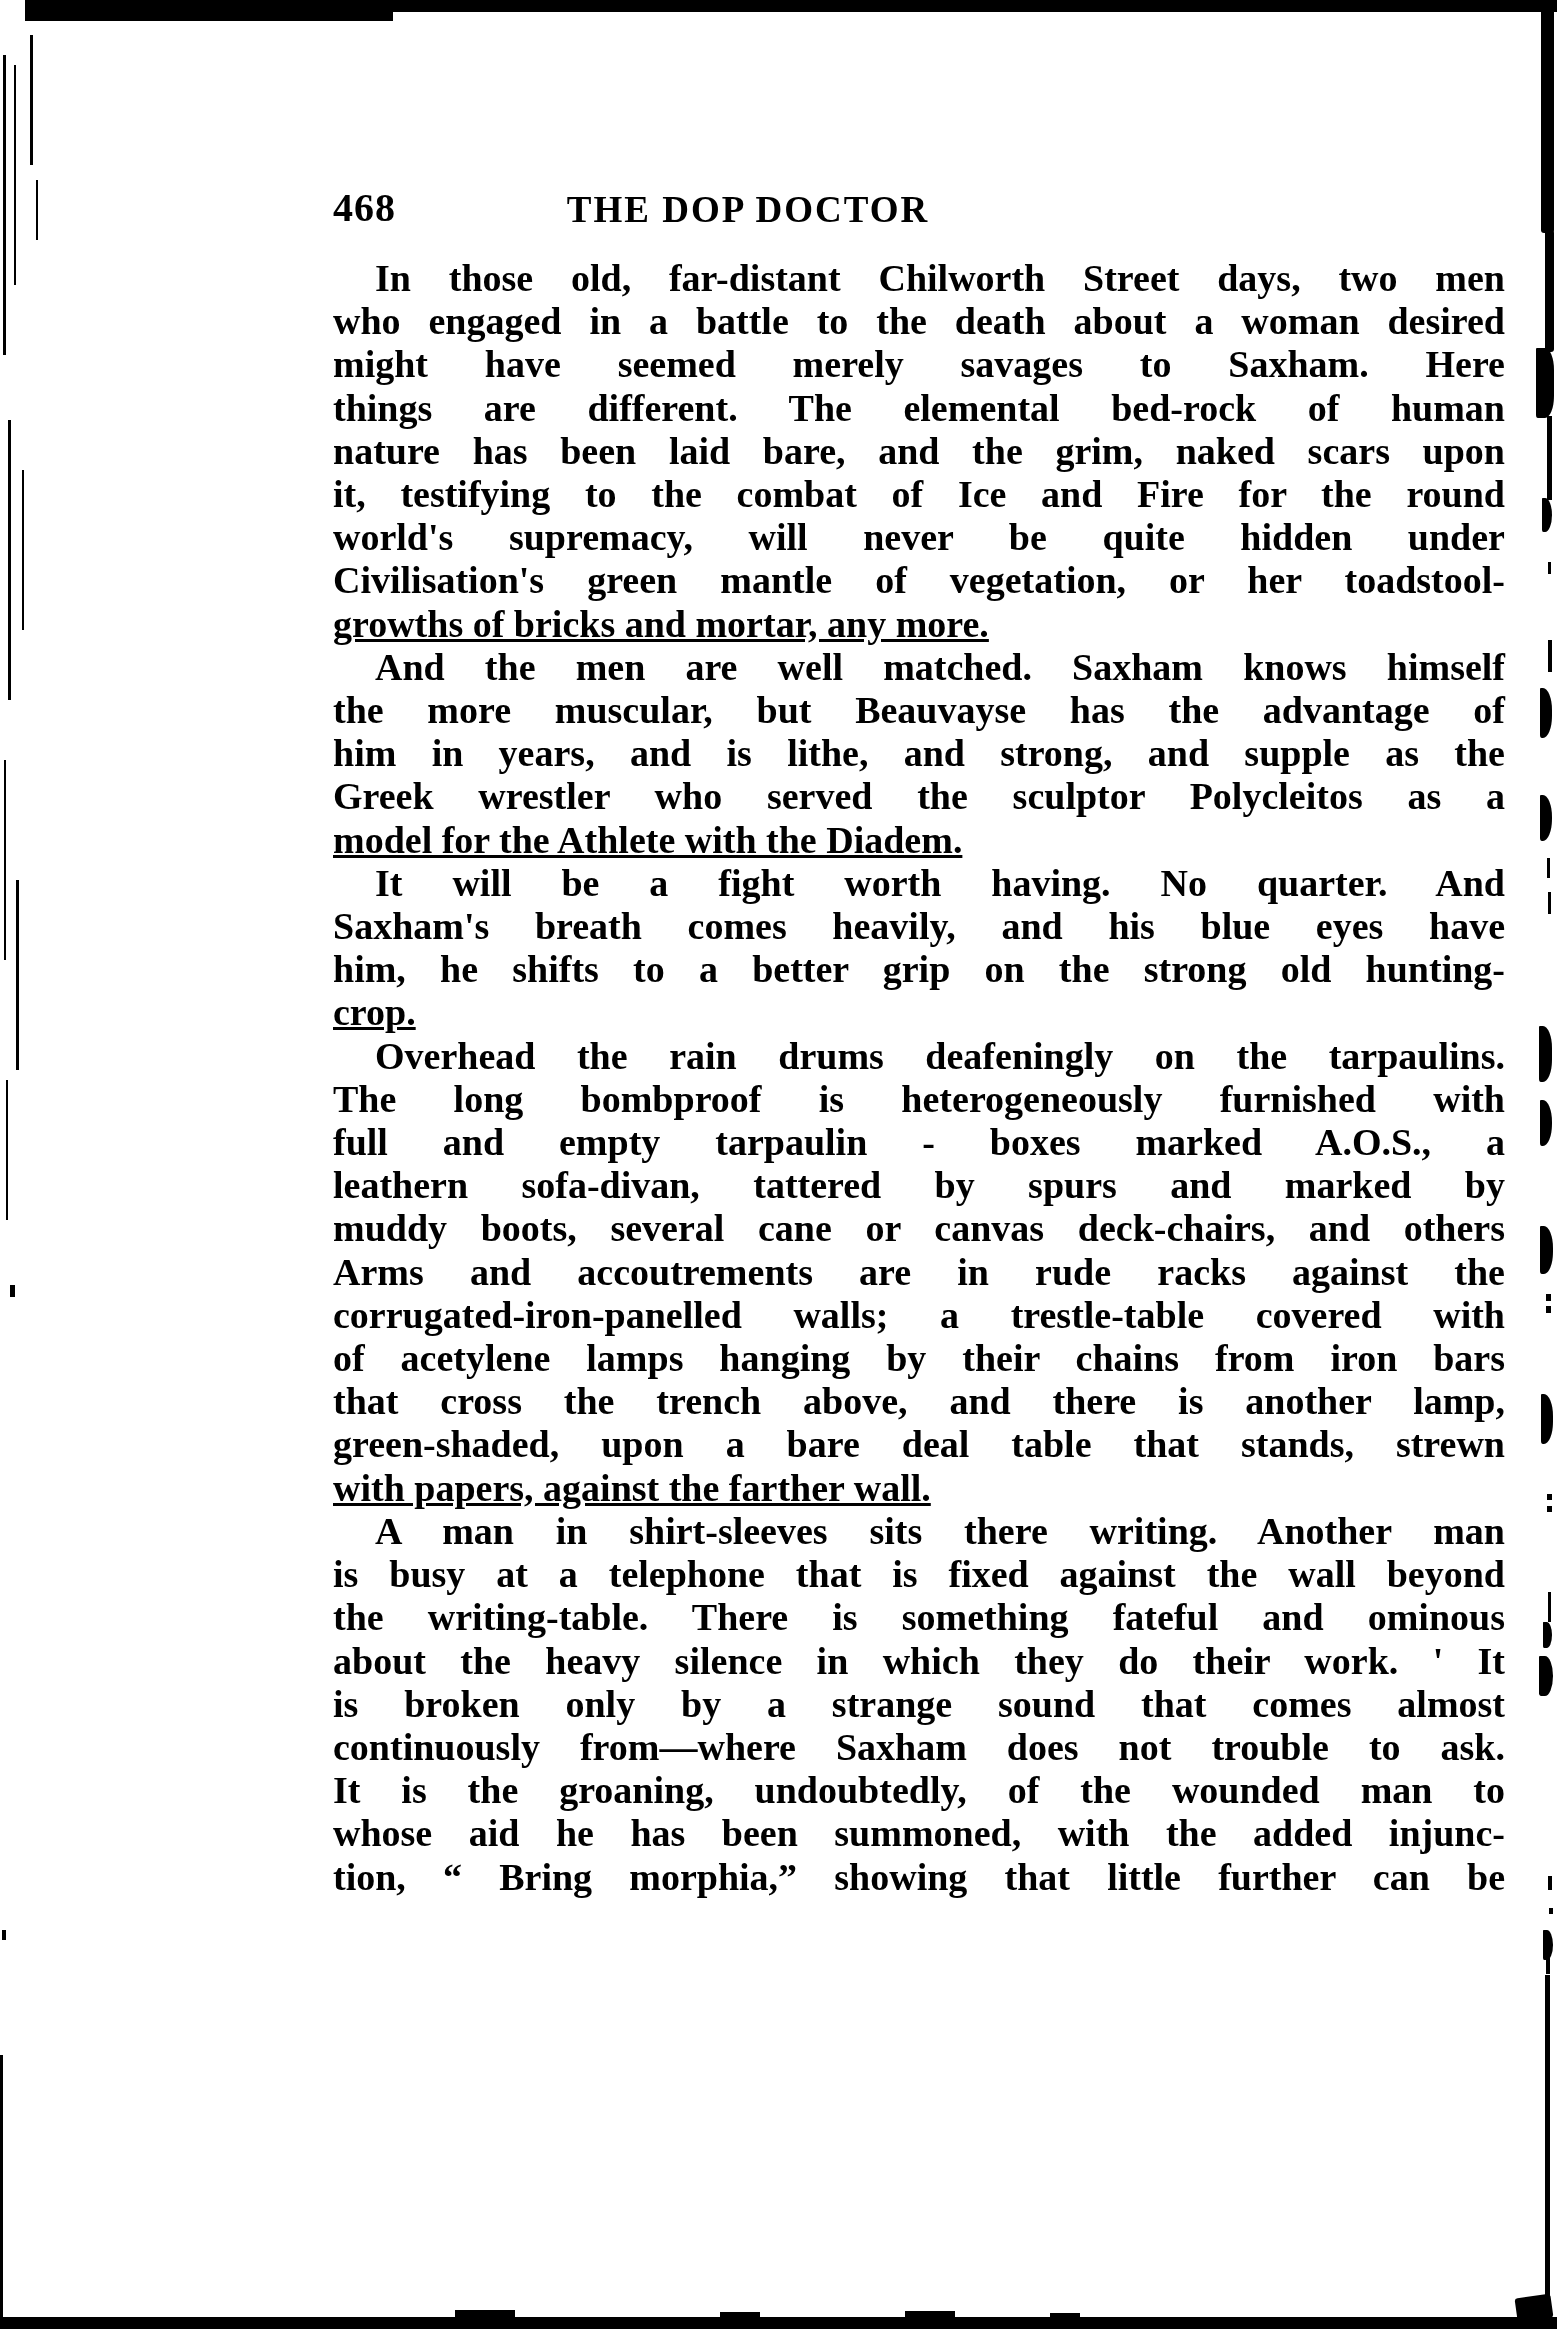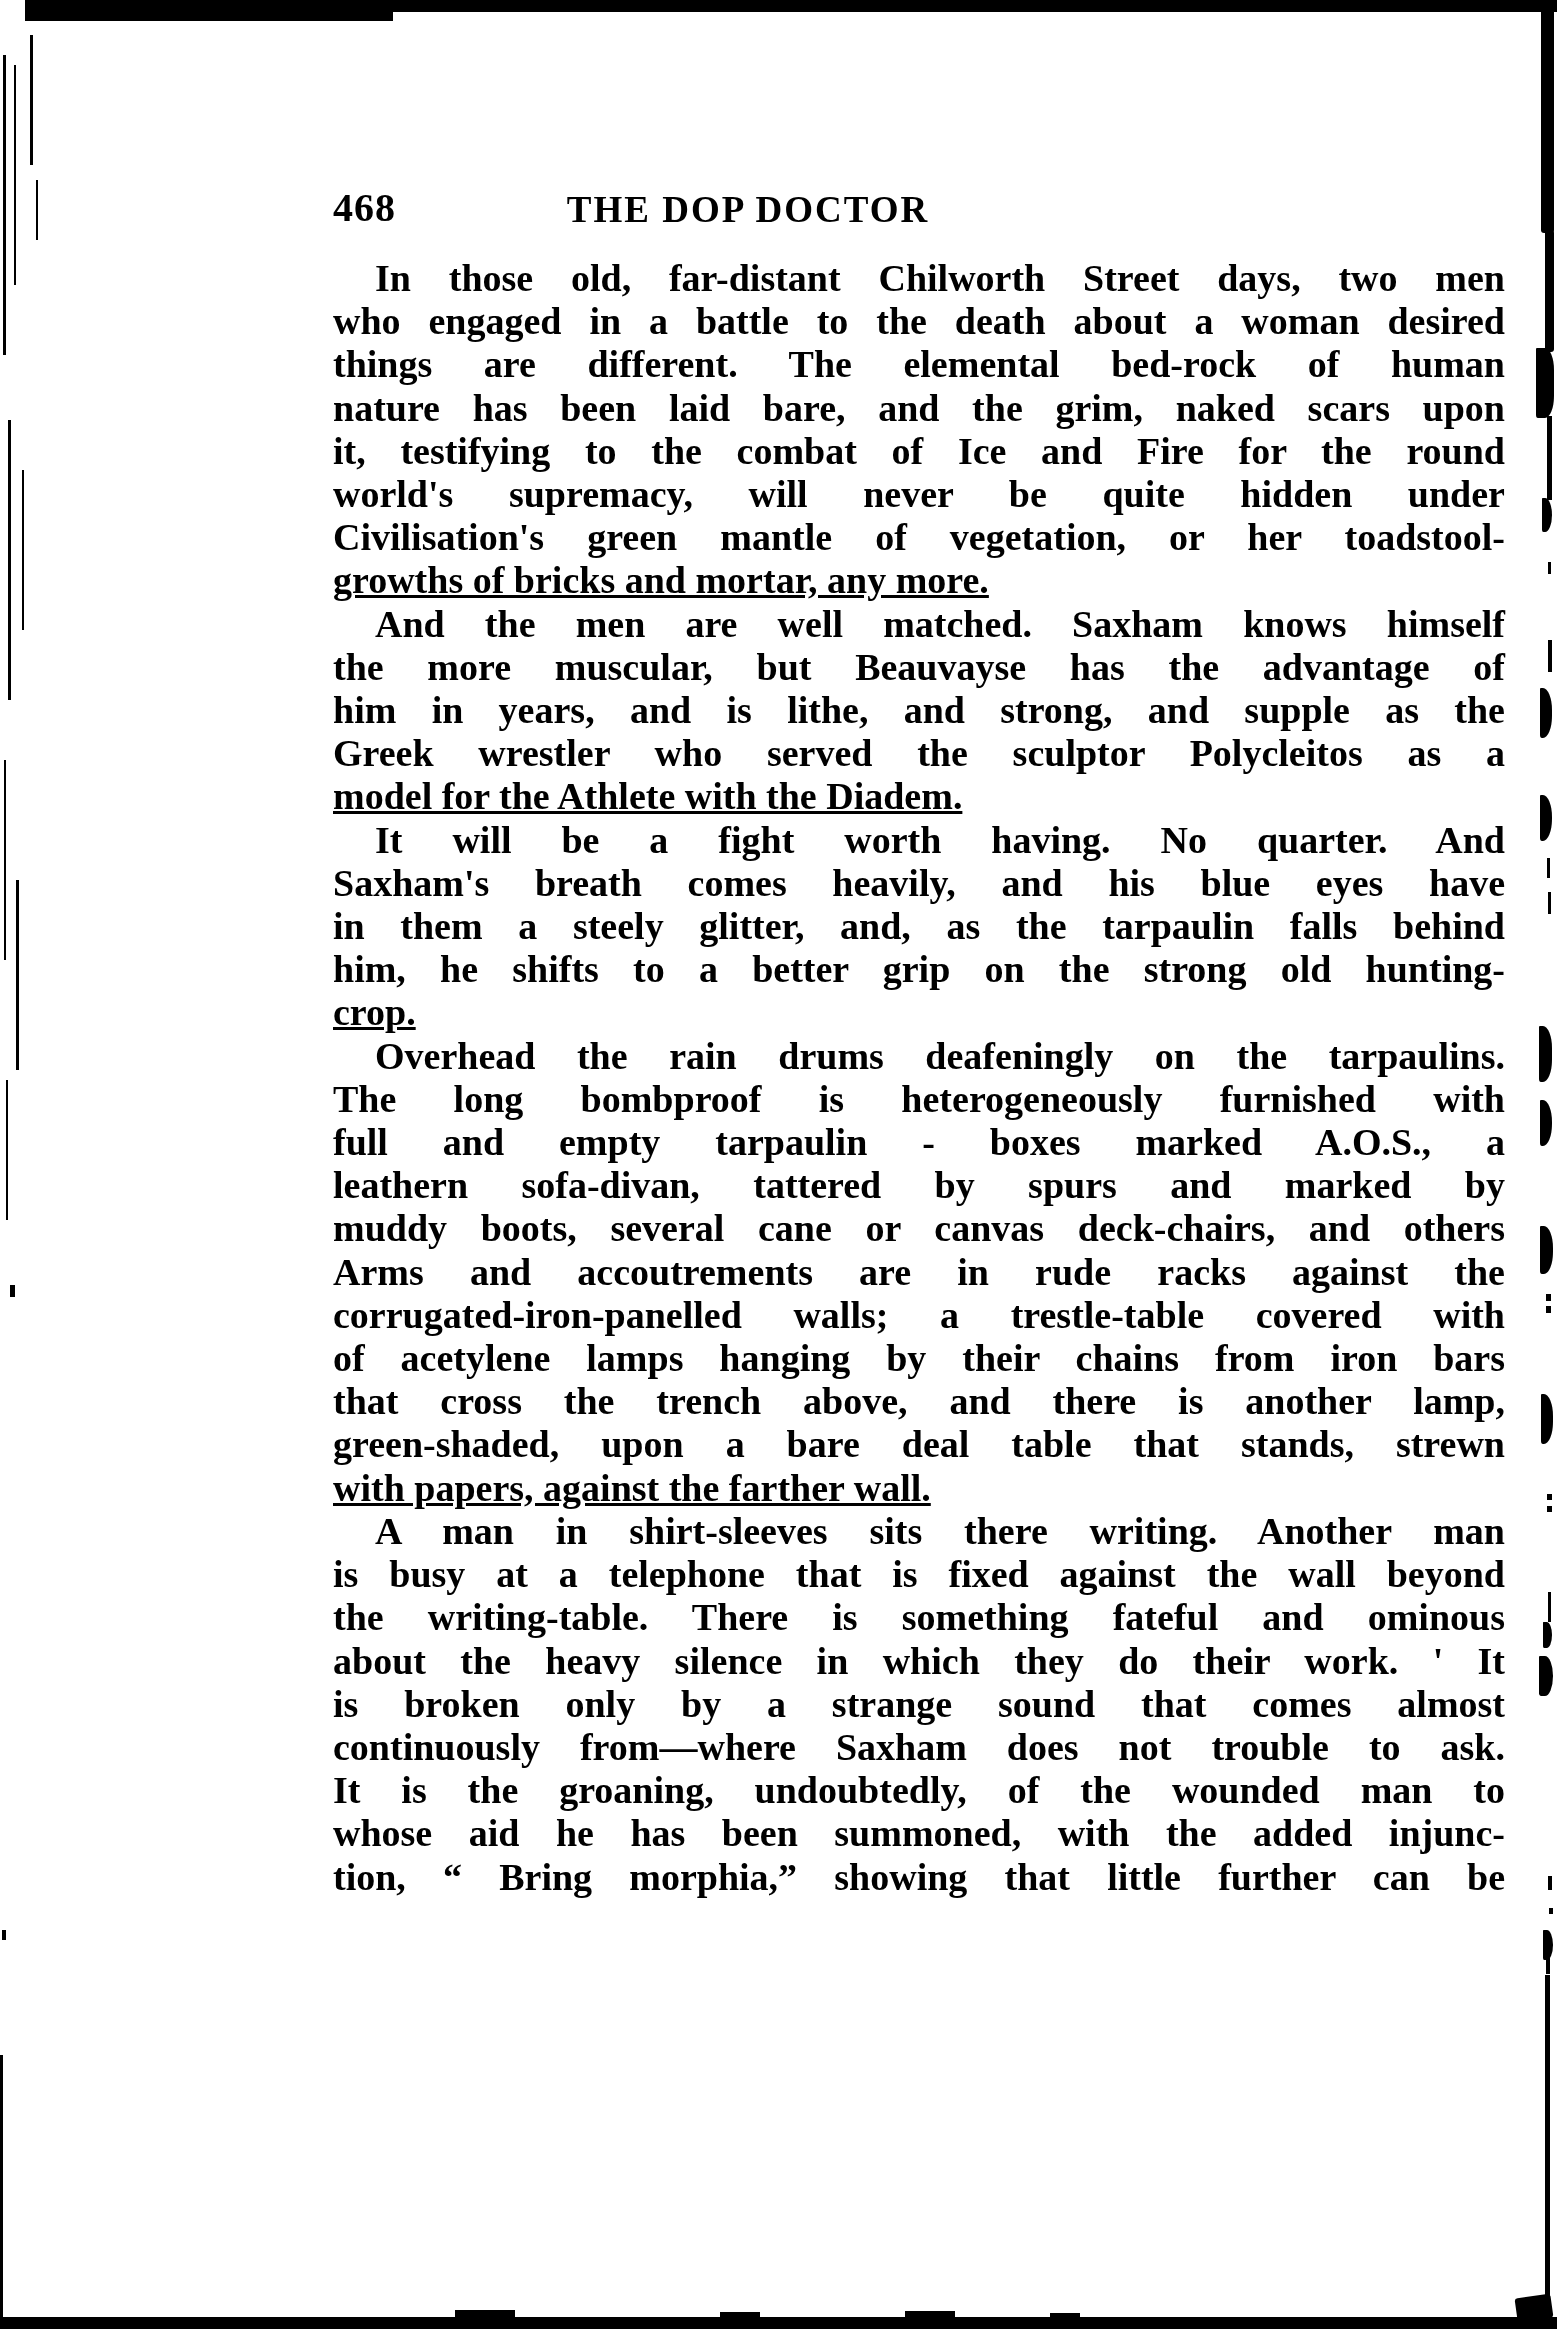--- a/index.html
+++ b/index.html
@@ -41,38 +41,38 @@
 </head>
 <body>
 
 <div class="page-number">468</div>
 <div class="running-title">THE DOP DOCTOR</div>
 
 <div class="text-block">
   <div class="para">
       <div class="line">In those old, far-distant Chilworth Street days, two men</div>
       <div class="line">who engaged in a battle to the death about a woman desired</div>
+      <div class="line">might have seemed merely savages to Saxham.  Here</div>
       <div class="line">things are different.  The elemental bed-rock of human</div>
       <div class="line">nature has been laid bare, and the grim, naked scars upon</div>
       <div class="line">it, testifying to the combat of Ice and Fire for the round</div>
       <div class="line">world's supremacy, will never be quite hidden under</div>
       <div class="line">Civilisation's green mantle of vegetation, or her toadstool-</div>
       <div class="line line-last">growths of bricks and mortar, any more.</div>
     </div>
   <div class="para">
       <div class="line">And the men are well matched.  Saxham knows himself</div>
       <div class="line">the more muscular, but Beauvayse has the advantage of</div>
       <div class="line">him in years, and is lithe, and strong, and supple as the</div>
       <div class="line">Greek wrestler who served the sculptor Polycleitos as a</div>
       <div class="line line-last">model for the Athlete with the Diadem.</div>
     </div>
   <div class="para">
       <div class="line">It will be a fight worth having.  No quarter.  And</div>
       <div class="line">Saxham's breath comes heavily, and his blue eyes have</div>
-      <div class="line">in them a steely glitter, and, as the tarpaulin falls behind</div>
       <div class="line">him, he shifts to a better grip on the strong old hunting-</div>
       <div class="line line-last">crop.</div>
     </div>
   <div class="para">
       <div class="line">Overhead the rain drums deafeningly on the tarpaulins.</div>
       <div class="line">The long bombproof is heterogeneously furnished with</div>
       <div class="line">full and empty tarpaulin - boxes marked A.O.S., a</div>
       <div class="line">leathern sofa-divan, tattered by spurs and marked by</div>
       <div class="line">muddy boots, several cane or canvas deck-chairs, and others</div>
       <div class="line">Arms and accoutrements are in rude racks against the</div>

